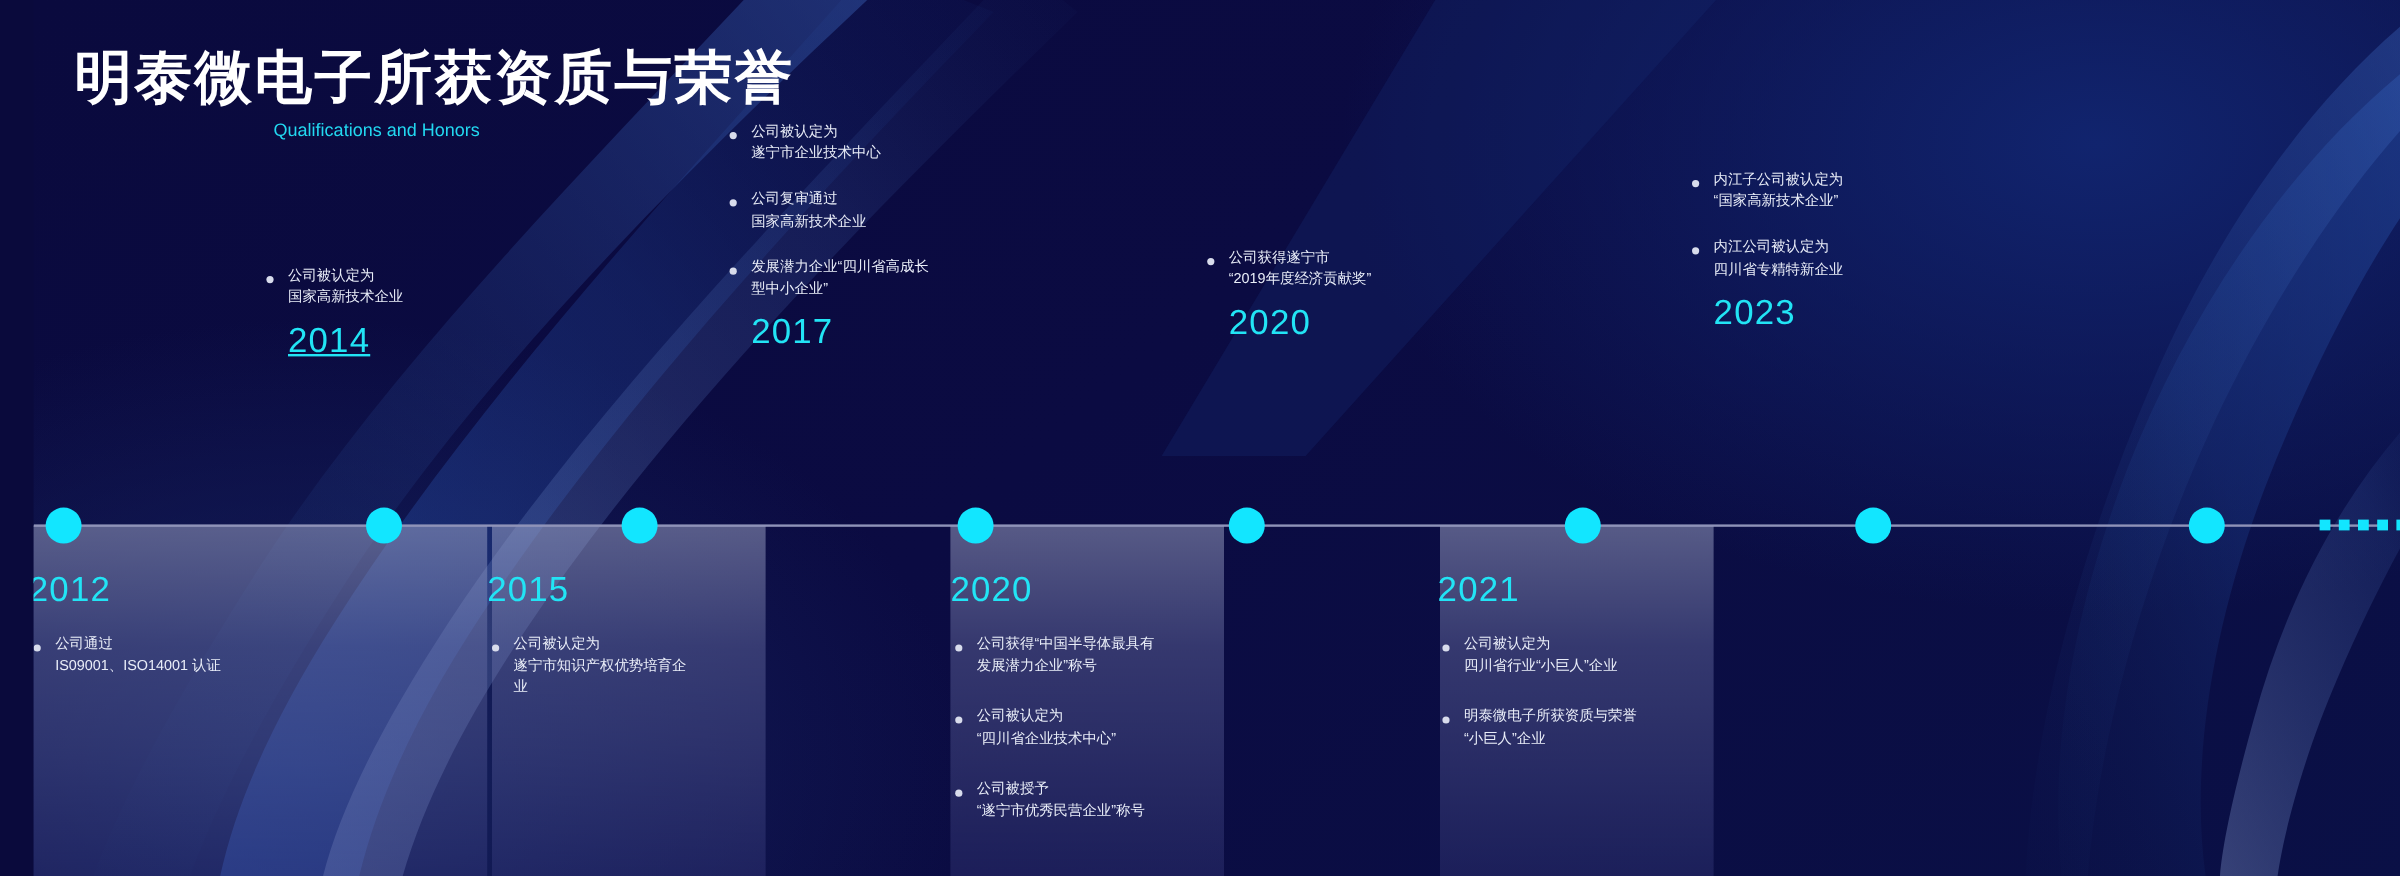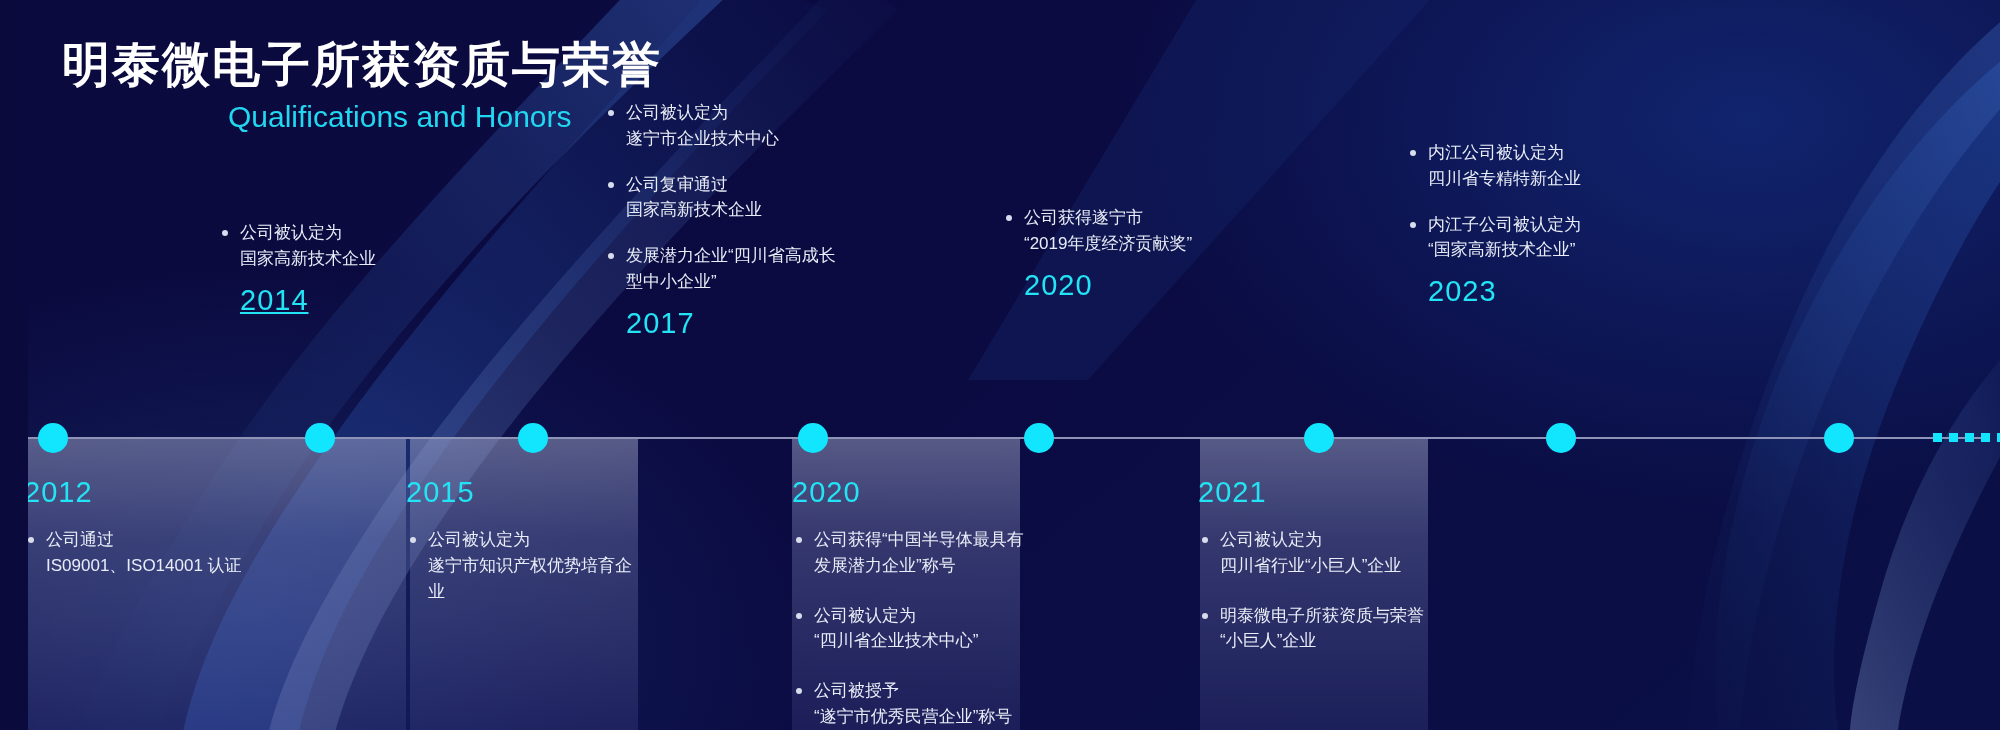--- a/index.html
+++ b/index.html
@@ -22,21 +22,21 @@
   .deco{position:absolute;left:0;top:0;width:2000px;height:730px;pointer-events:none;}
 
   
   .title{
     position:absolute;left:34px;top:33px;
     font-size:48px;font-weight:bold;color:#ffffff;
     letter-spacing:2px;white-space:nowrap;
   }
   .subtitle{
     position:absolute;left:200px;top:100px;
-    font-size:30px;color:#22d8f0;white-space:nowrap;
+    font-size:15px;color:#22d8f0;white-space:nowrap;
   }
 
   
   .axis{
     position:absolute;left:0;top:437px;width:1960px;height:2px;
     background:#8f93b8;
   }
   .axis-dashes{
     position:absolute;top:433px;left:1905px;
     display:flex;gap:7px;
@@ -58,21 +58,21 @@
   
   .entry{position:absolute;}
   .year{
     font-size:29px;color:#22e4f5;letter-spacing:1px;line-height:1;
   }
   .year-below{margin-bottom:20px;}
   .year-above{margin-top:4px;}
   ul.bullets{margin:0;padding:0;list-style:none;}
   ul.bullets li{
     position:relative;padding-left:22px;margin-bottom:20px;
-    font-size:17px;line-height:1.52;color:#e9edf8;white-space:pre-line;
+    font-size:12px;line-height:1.52;color:#e9edf8;white-space:pre-line;
   }
   ul.bullets li:last-child{margin-bottom:0;}
   ul.bullets li::before{
     content:"";position:absolute;left:4px;top:10px;
     width:6px;height:6px;border-radius:50%;background:#d8dcec;
   }
 
   
   .entry.above .year{margin-top:14px;}
 
@@ -216,21 +216,21 @@
     <ul class="bullets">
       <li>公司被认定为
  四川省行业“小巨人”企业</li>
       <li>明泰微电子所获资质与荣誉
  “小巨人”企业</li>
     </ul>
   </div>
 
   <div class="entry above" id="e2023">
     <ul class="bullets">
+      <li>内江子公司被认定为
+ “国家高新技术企业”</li>
       <li>内江公司被认定为
 四川省专精特新企业</li>
-      <li>内江子公司被认定为
- “国家高新技术企业”</li>
     </ul>
     <div class="year year-above" style="margin-left:22px;">2023</div>
   </div>
 
 </div>
 
 </body></html>

